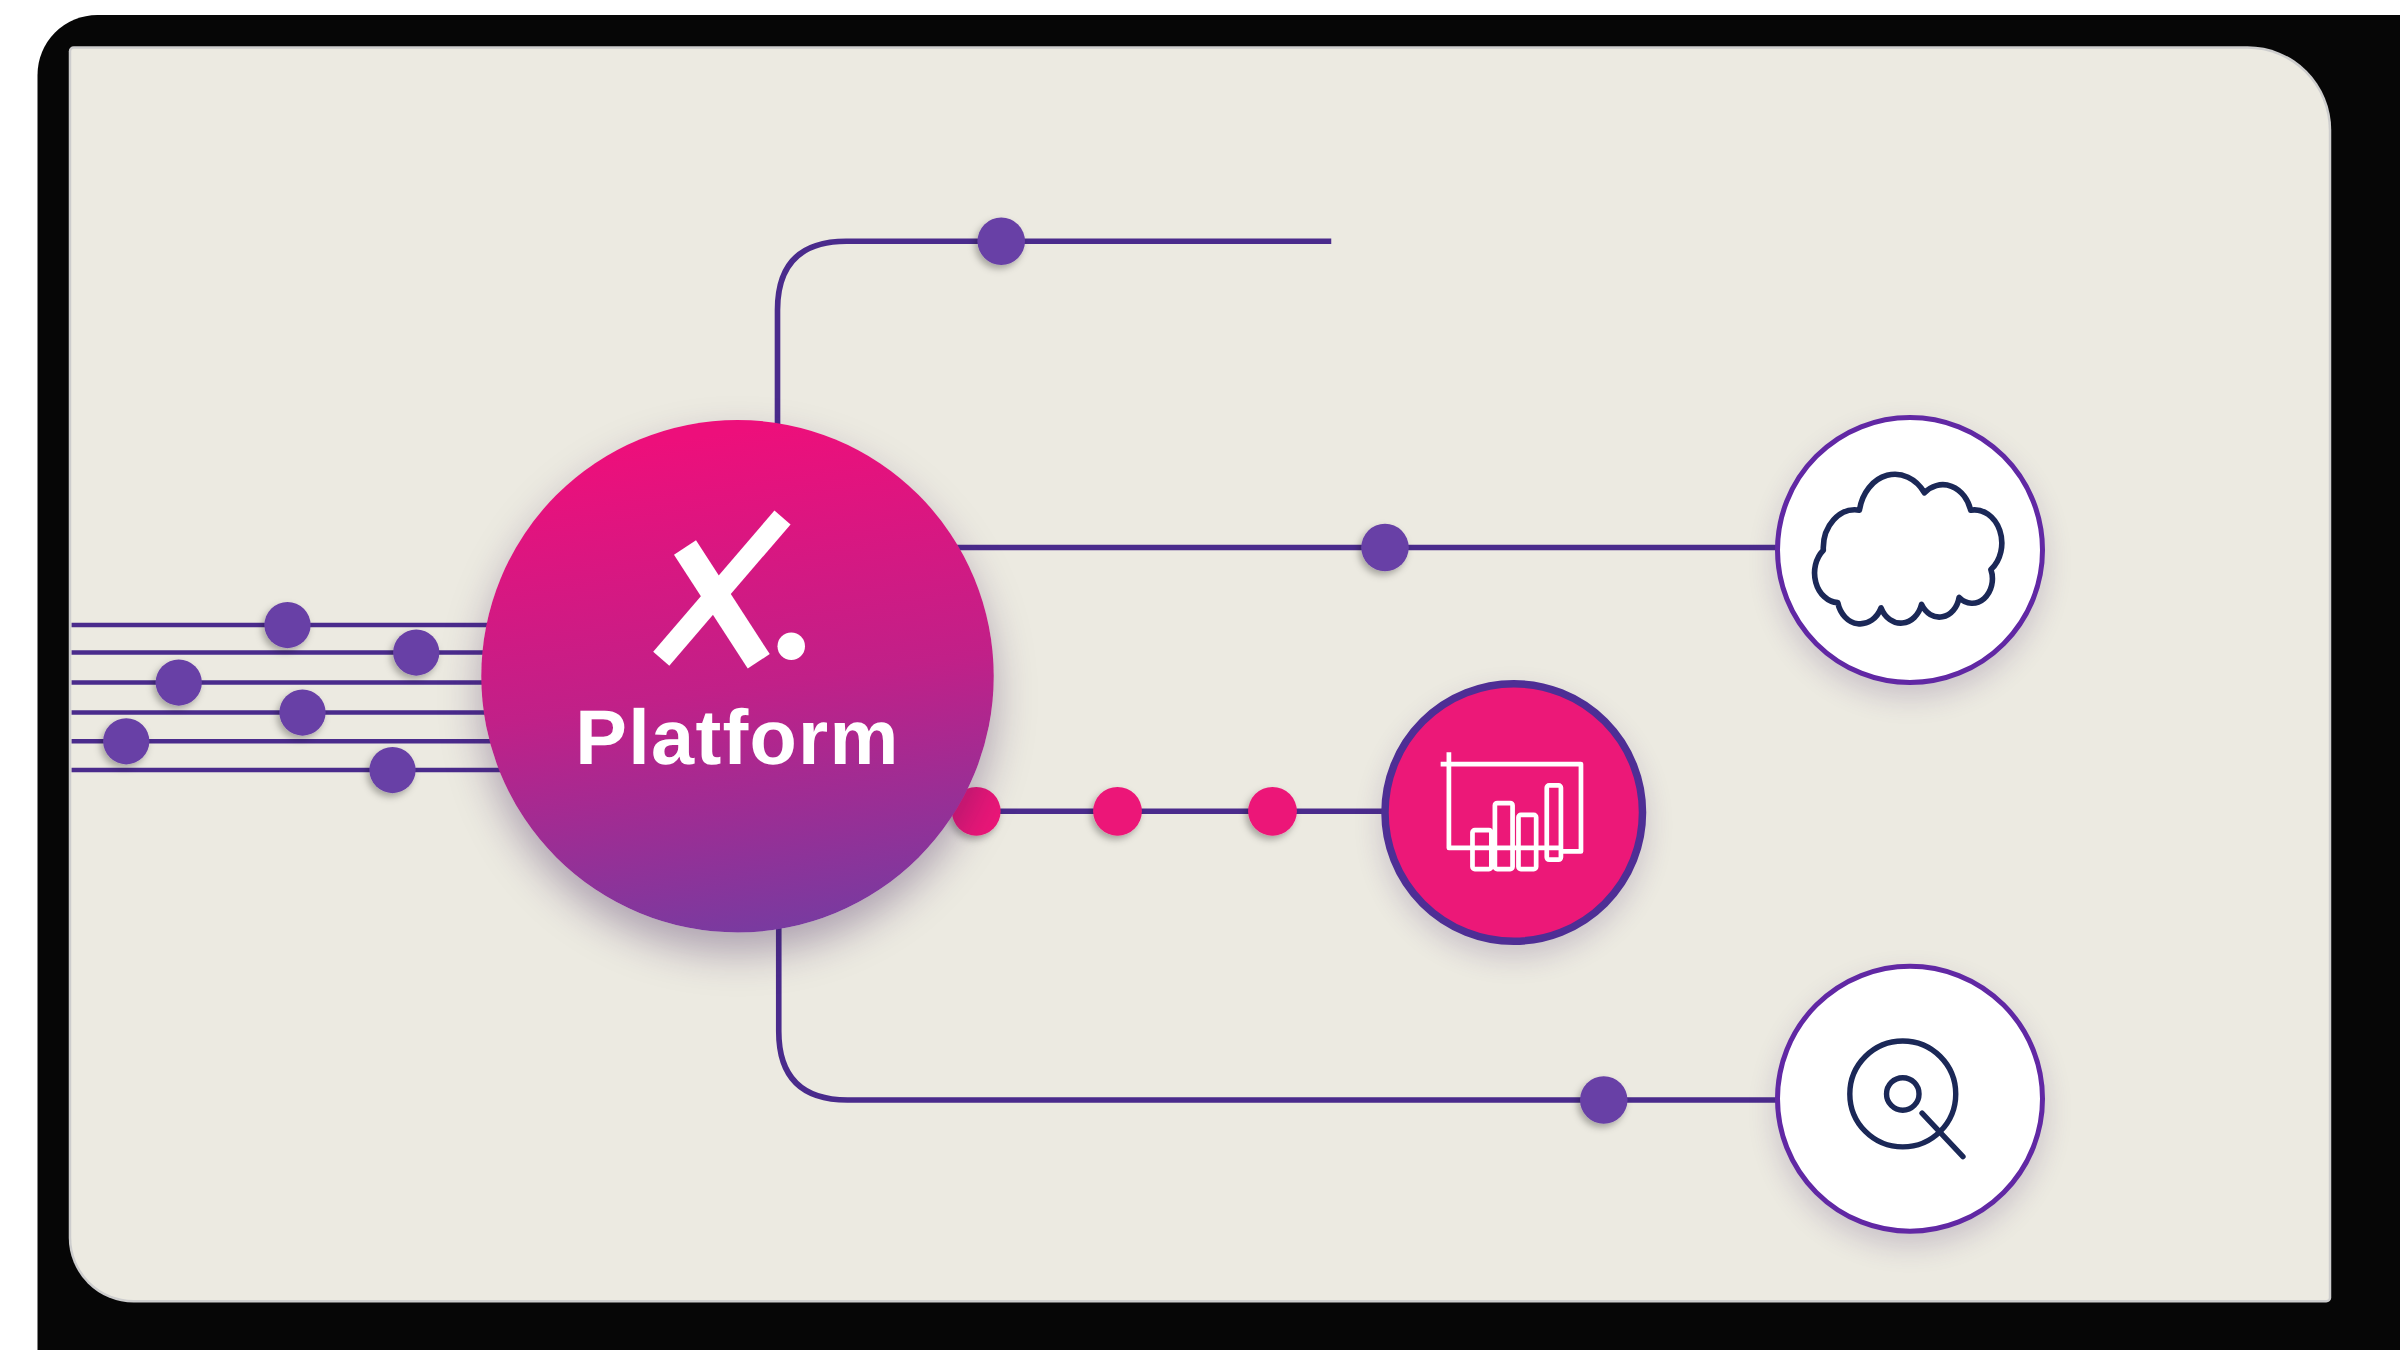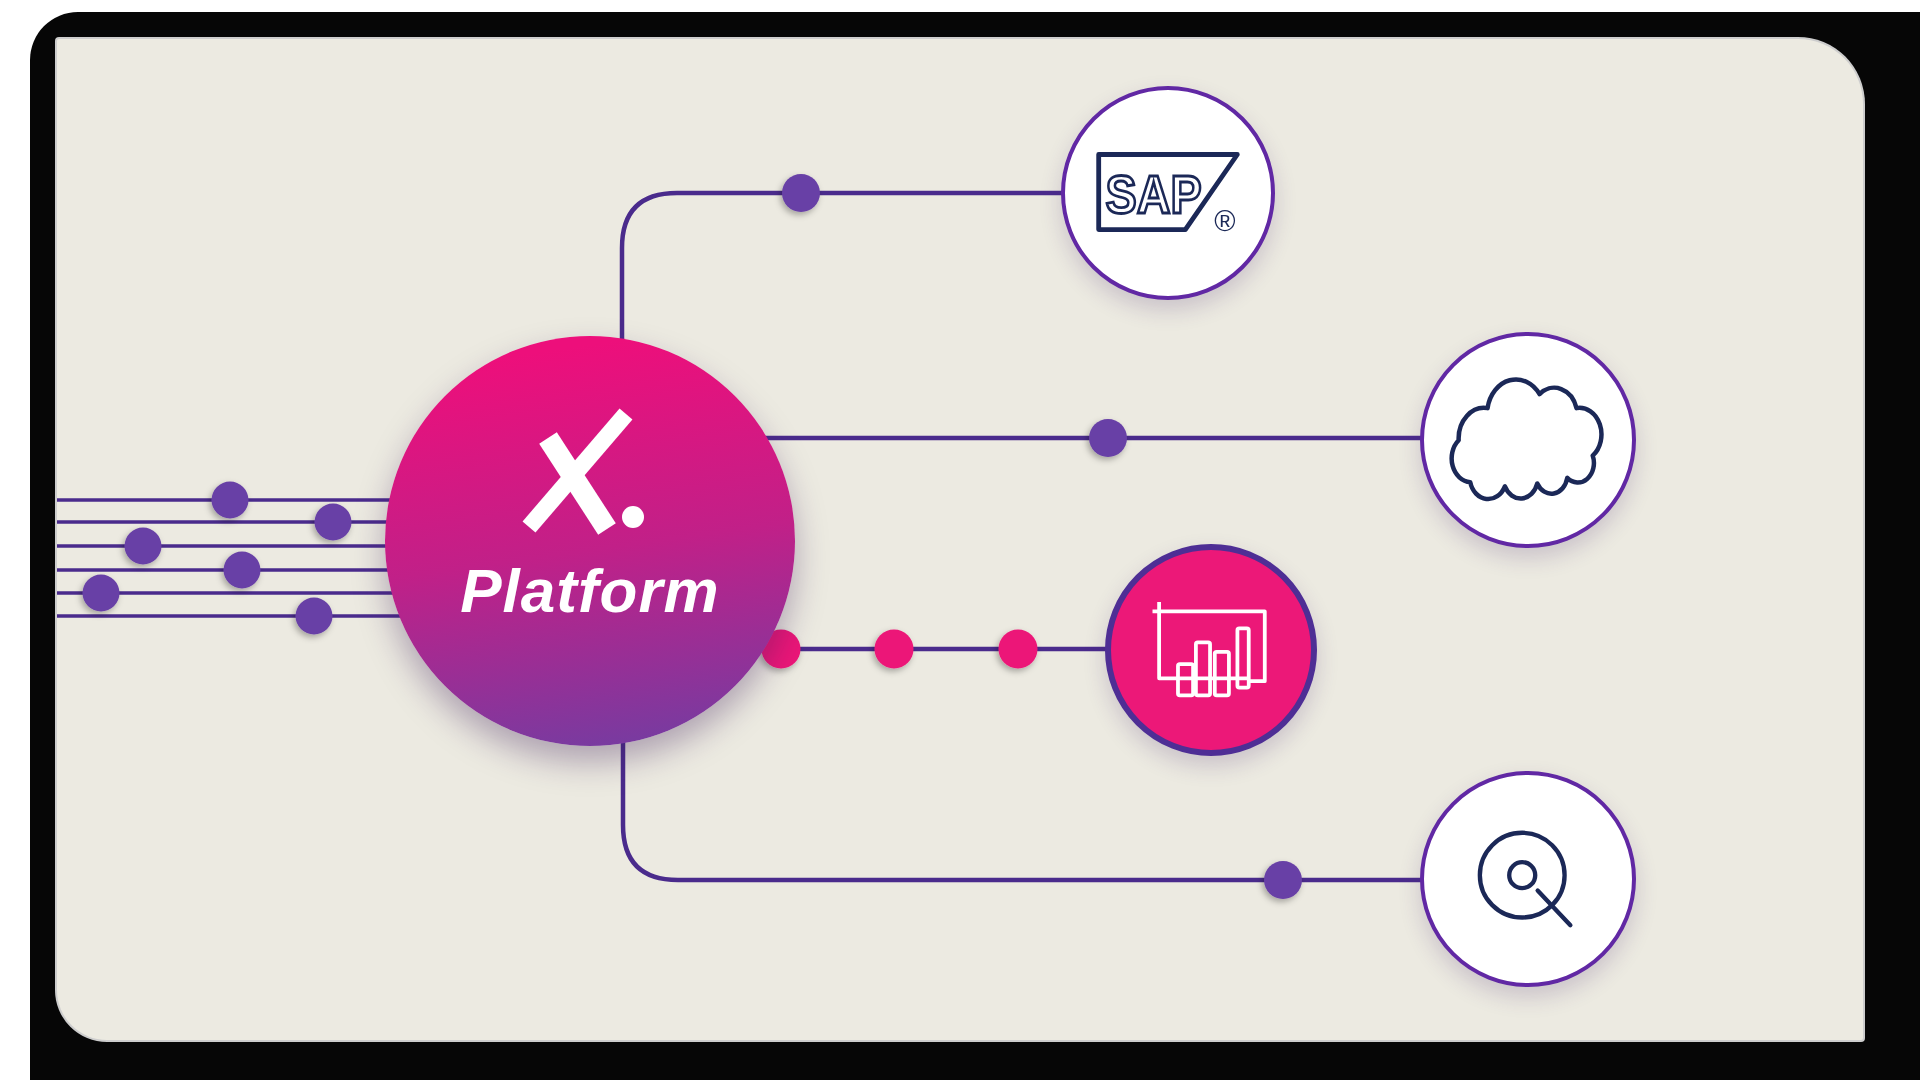--- a/index.html
+++ b/index.html
@@ -35,21 +35,21 @@
   .node-search{left:1363px;top:732px;width:216px;height:216px;}
   .navy-stroke{stroke:var(--navy);fill:none;stroke-width:4.5;}
   .sap-shape{stroke:var(--navy);fill:none;stroke-width:5;stroke-linejoin:round;}
   .sap-text{stroke:var(--navy);fill:none;stroke-width:3;font-weight:bold;
     font-family:"Liberation Sans",sans-serif;font-size:55px;}
   .sap-r{fill:var(--navy);font-size:30px;font-family:"Liberation Sans",sans-serif;}
   .chart-stroke{stroke:var(--white);fill:none;stroke-width:4;stroke-linejoin:round;}
   .platform{position:absolute;left:328px;top:297px;width:410px;height:410px;
     border-radius:50%;z-index:3;
     background:linear-gradient(172deg,var(--grad-top) 8%,var(--grad-mid) 52%,var(--grad-bottom) 100%);
-    box-shadow:0 16px 32px rgba(60,30,90,.35);font-style:italic;}
+    box-shadow:0 16px 32px rgba(60,30,90,.35);}
   .xmark{position:absolute;inset:0;width:100%;height:100%;}
   .xmark line{stroke:var(--white);}
   .xmark circle{fill:var(--white);}
   .platform-label{position:absolute;top:224px;width:100%;text-align:center;
     color:var(--white);font-weight:bold;font-size:62px;line-height:1;
     letter-spacing:1px;}
 </style>
 </head>
 <body>
 
@@ -90,27 +90,20 @@
       <g filter="url(#softshadow)">
         <circle class="cdot" cx="744" cy="154" r="19"></circle>
         <circle class="cdot" cx="1051" cy="399" r="19"></circle>
         <circle class="cdot" cx="1226" cy="841" r="19"></circle>
         <circle class="pdot" cx="724" cy="610" r="19.5"></circle>
         <circle class="pdot" cx="837" cy="610" r="19.5"></circle>
         <circle class="pdot" cx="961" cy="610" r="19.5"></circle>
       </g>
     </svg>
 
-    <div class="node node-sap">
-      <svg viewBox="0 0 214 214">
-        <path class="sap-shape" d="M 35,67 H 179 L 125,145 H 35 Z"></path>
-        <text class="sap-text" x="42" y="128" textLength="100" lengthAdjust="spacingAndGlyphs">SAP</text>
-        <text class="sap-r" x="166" y="147" text-anchor="middle">®</text>
-      </svg>
-    </div>
 
     <div class="node node-cloud">
       <svg viewBox="0 0 216 216">
         <g transform="translate(0,-15) scale(1.2,1.45)">
           <path class="navy-stroke" vector-effect="non-scaling-stroke" stroke-linejoin="round" d="M 40,115
                A 17,17 0 0 1 30,85
                A 22,22 0 0 1 55,62
                A 25,25 0 0 1 100,52
                A 20,20 0 0 1 132,62
                A 19,19 0 0 1 146,96

